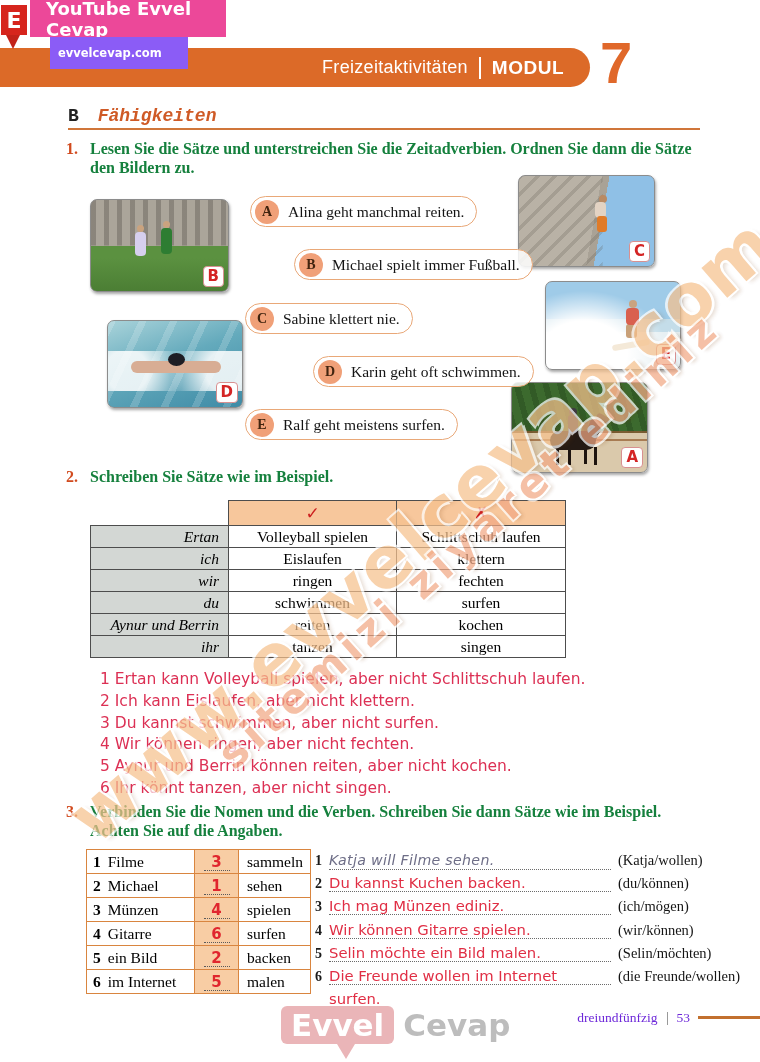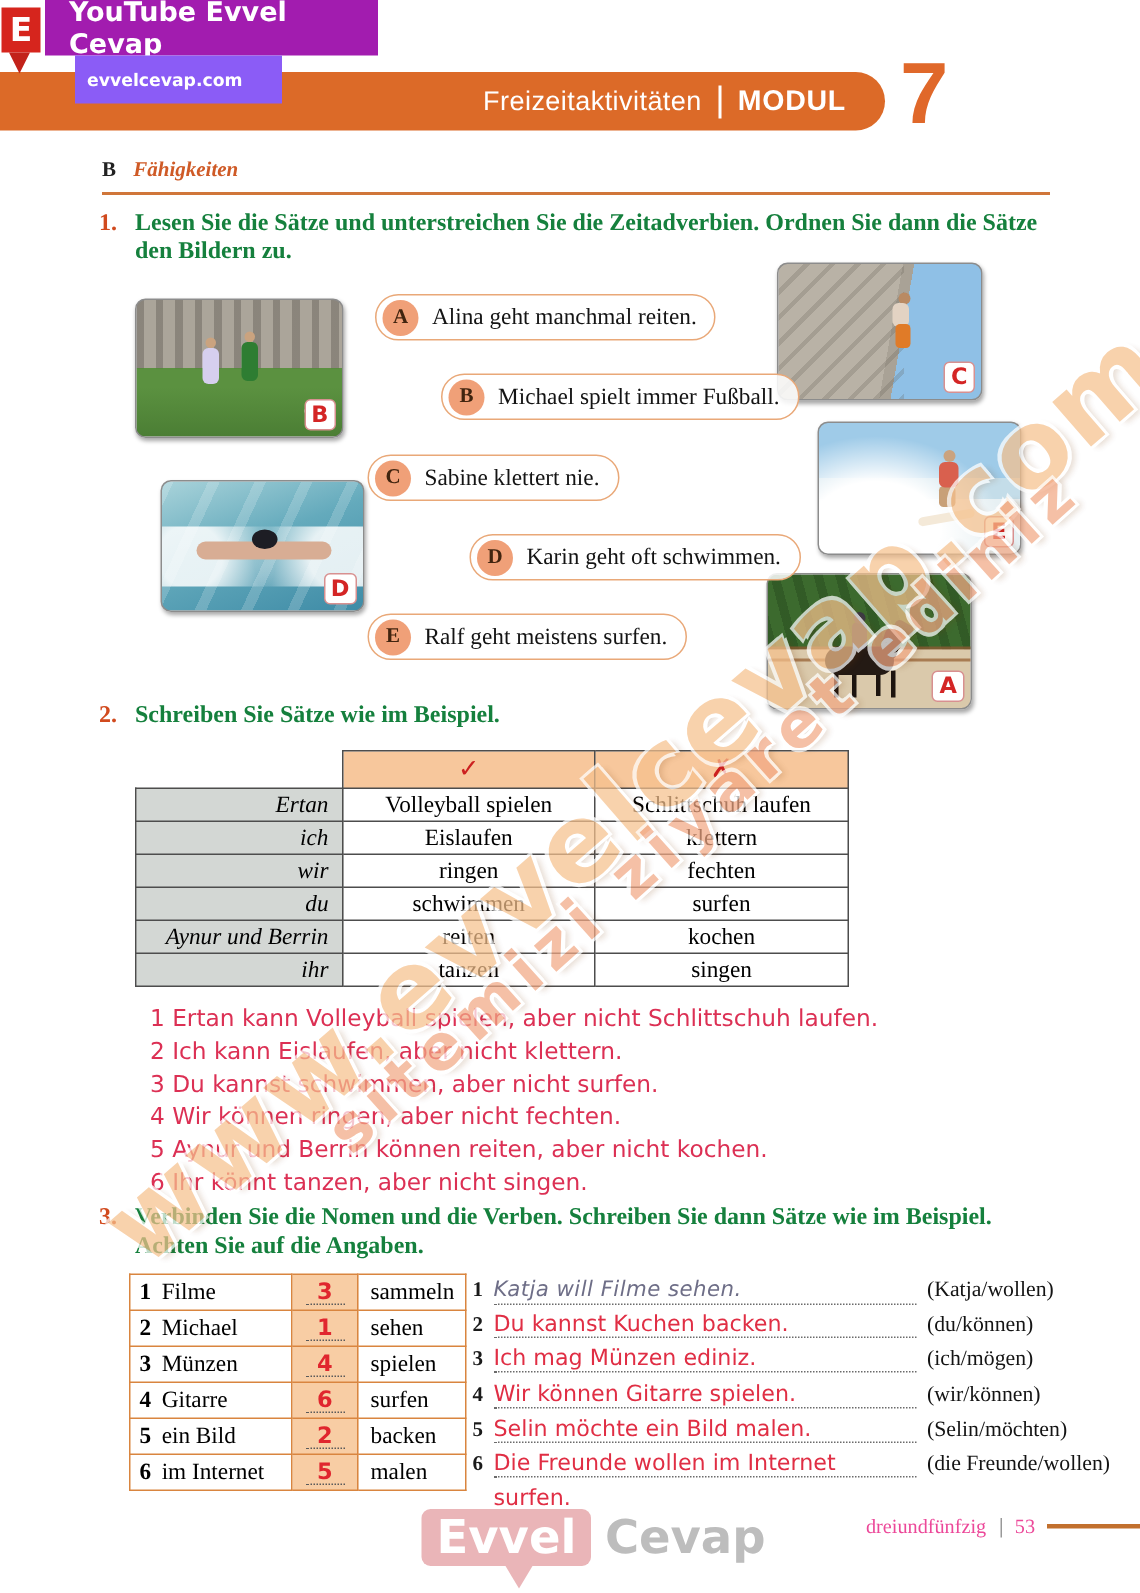--- a/index.html
+++ b/index.html
@@ -2,41 +2,41 @@
 <html><head>
 <meta charset="utf-8">
 <style>
   * { margin:0; padding:0; box-sizing:border-box; }
   html,body { background:#fff; }
   #page {
     position:relative; width:760px; height:1062px; background:#ffffff;
     font-family:"Liberation Serif", serif; overflow:hidden;
   }
   
-  .yt-banner { position:absolute; left:30px; top:0; width:222px; height:37px;
-    background:#a21caf; color:#fff; display:flex; align-items:center; padding-left:16px;
+  .yt-banner { position:absolute; left:30px; top:0; width:196px; height:37px;
+    background:#ec4899; color:#fff; display:flex; align-items:center; padding-left:16px;
     font-family:"DejaVu Sans", sans-serif; font-size:18px; font-weight:600; z-index:6;}
   .yt-sub { position:absolute; left:50px; top:37px; width:138px; height:32px;
     background:#8b5cf6; color:#fff; display:flex; align-items:center; padding-left:8px;
     font-family:"DejaVu Sans", sans-serif; font-size:11.5px; font-weight:600; z-index:6;}
   .e-badge { position:absolute; left:1px; top:5px; width:26px; height:30px;
     background:#d6251d; color:#fff; display:flex; align-items:center; justify-content:center;
     font-family:"DejaVu Sans", sans-serif; font-weight:800; font-size:22px; z-index:7;}
   .e-tail { position:absolute; left:6px; top:35px; width:0; height:0; z-index:7;
     border-left:7px solid transparent; border-right:7px solid transparent; border-top:14px solid #c2221a;}
   .module-banner { position:absolute; left:0; top:48px; width:590px; height:39px;
     background:#dc6a28; border-radius:0 21px 21px 0; display:flex; align-items:center;
     justify-content:flex-end; padding-right:26px; z-index:5;}
   .module-topic { color:#fff; font-family:"Liberation Sans", sans-serif; font-size:18px; font-weight:400; letter-spacing:.3px;}
   .module-sep { width:2px; height:22px; background:#fff; margin:0 11px; }
   .module-word { color:#fff; font-family:"Liberation Sans", sans-serif; font-size:19px; font-weight:800; letter-spacing:.5px;}
   .module-number { position:absolute; left:600px; top:34px; color:#e0682a;
     font-family:"Liberation Sans", sans-serif; font-size:58px; font-weight:700; line-height:1; z-index:5;}
   
-  .sec-b { position:absolute; left:68px; top:106px; font-size:14px; z-index:2;}
+  .sec-b { position:absolute; left:68px; top:106px; font-size:18px; z-index:2;font-family:Liberation Mono, monospace;}
   .sec-b .letter { font-weight:700; color:#222; }
   .sec-b .title { font-weight:700; font-style:italic; color:#cf5a26; margin-left:8px;}
   .sec-underline { position:absolute; left:68px; top:128px; width:632px; height:2px; background:#d0763a; z-index:2;}
   
   .ex-num { position:absolute; font-weight:700; color:#d14a1e; font-size:16px; z-index:2;}
   .ex-instr { position:absolute; font-weight:700; color:#15803d; font-size:16px; line-height:18.5px; z-index:2;}
   
   .photo { position:absolute; border-radius:7px; border:1px solid #8c8c8c;
     box-shadow:1px 2px 3px rgba(0,0,0,.35); overflow:hidden; z-index:2;}
   .photo-label { position:absolute; right:4px; bottom:4px; background:#fff;
@@ -132,21 +132,21 @@
     text-shadow:-2px -2px 0 #fff, 2px -2px 0 #fff, -2px 2px 0 #fff, 2px 2px 0 #fff, 3px 4px 4px rgba(120,60,10,.25);}
   .wm1 { left:52px; top:796px; font-size:72px; color:#f6c18d; transform:rotate(-41deg); letter-spacing:2px;}
   .wm2 { left:208px; top:742px; font-size:42px; color:#f2a884; transform:rotate(-42deg); letter-spacing:6px;}
   
   .footer-logo { position:absolute; left:281px; top:1006px; display:flex; align-items:flex-end; z-index:4;
     font-family:"DejaVu Sans", sans-serif; font-weight:800; font-size:31px; line-height:38px;}
   .logo-evvel { position:relative; background:#eab5b8; color:#fff; border-radius:6px; padding:0 10px;}
   .logo-tail { position:absolute; left:56px; top:38px; width:0; height:0;
     border-left:9px solid transparent; border-right:9px solid transparent; border-top:15px solid #eab5b8;}
   .logo-cevap { color:#bdbdbd; margin-left:9px;}
-  .page-ref { position:absolute; right:70px; top:1010px; font-size:13.5px; color:#ec4899; z-index:2;
+  .page-ref { position:absolute; right:70px; top:1010px; font-size:13.5px; color:#6d28d9; z-index:2;
     display:flex; align-items:center;}
   .page-ref .bar { width:1px; height:13px; background:#999; margin:0 9px;}
   .page-line { position:absolute; right:0; top:1016px; width:62px; height:3px; background:#c2702e; z-index:2;}
 </style>
 </head>
 <body>
 
 <div id="page">
 
   <div class="yt-banner">

